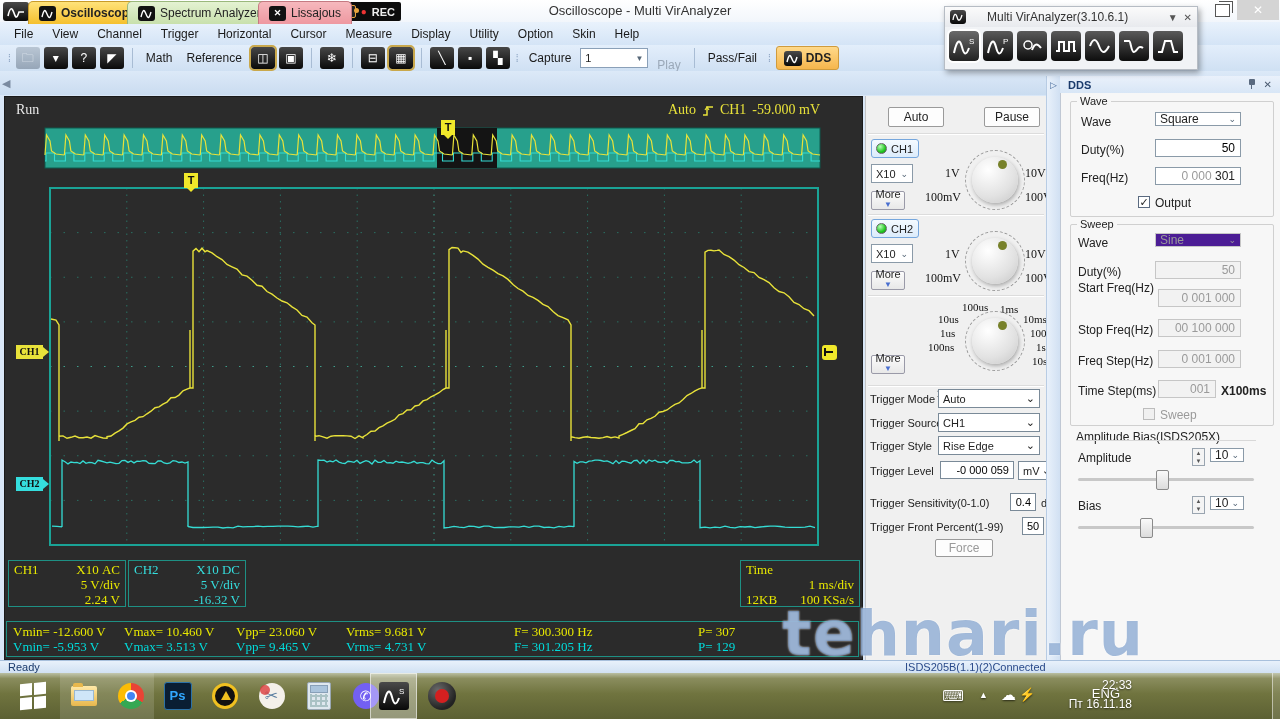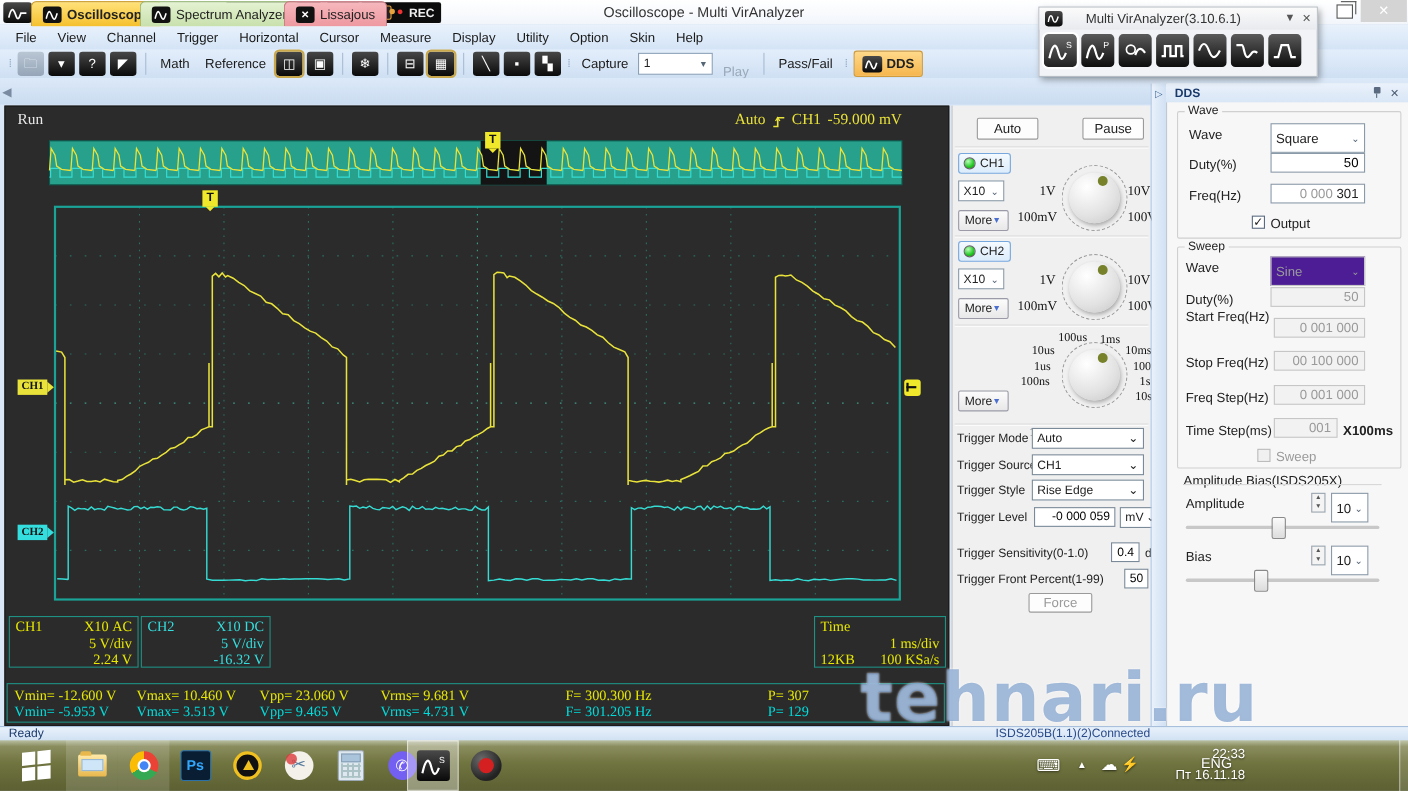--- a/index.html
+++ b/index.html
@@ -74,21 +74,21 @@
   .mc1{color:#e8e800;} .mc2{color:#00dcdc;}
   .m-vmin{left:6px;} .m-vmax{left:117px;} .m-vpp{left:229px;} .m-vrms{left:339px;} .m-f{left:507px;} .m-p{left:691px;}
   
   #ctrl-panel{left:865px;top:96px;width:181px;height:564px;background:#f0f0f0;border-left:1px solid #c4c4c4;box-sizing:border-box;}
   .win-btn{position:absolute;height:20px;background:#fdfdfd;border:1px solid #9a9a9a;border-radius:2px;text-align:center;line-height:18px;font-size:12px;color:#222;box-sizing:border-box;}
   .hline{position:absolute;left:868px;width:176px;height:1px;background:#dcdcdc;box-shadow:0 1px 0 #fff;}
   .led-btn{position:absolute;width:48px;height:19px;border:1px solid #76a7dd;border-radius:3px;background:linear-gradient(#f4faff,#dcecfb);display:flex;align-items:center;gap:4px;padding:0 4px;box-sizing:border-box;font-size:11px;}
   .led{width:11px;height:11px;border-radius:50%;background:radial-gradient(circle at 35% 30%,#b8ffb8,#22c822 60%,#0a8a0a);border:1px solid #666;box-sizing:border-box;}
   .mini-sel{position:absolute;height:19px;background:#fff;border:1px solid #8a9aa8;display:flex;align-items:center;justify-content:space-between;padding:0 4px;font-size:11px;box-sizing:border-box;}
   .mini-sel .ar{color:#567;font-size:9px;}
-  .more-btn{position:absolute;width:46px;height:19px;background:linear-gradient(#fcfcfc,#e8e8e8);border:1px solid #9a9aa8;border-radius:2px;display:flex;align-items:center;justify-content:flex-start;padding:0 5px;font-size:11px;box-sizing:border-box;}
+  .more-btn{position:absolute;width:34px;height:19px;background:linear-gradient(#fcfcfc,#e8e8e8);border:1px solid #9a9aa8;border-radius:2px;display:flex;align-items:center;justify-content:flex-end;padding:0 5px;font-size:11px;box-sizing:border-box;flex-direction:column;}
   .more-btn .ar{color:#4a6fd0;font-size:8px;}
   .knob{position:absolute;width:46px;height:46px;border-radius:50%;background:radial-gradient(circle at 35% 28%,#ffffff,#e2e2e2 60%,#c6c6c6);box-shadow:1px 2px 4px rgba(0,0,0,.3);}
   .knob::before{content:"";position:absolute;inset:-7px;border-radius:50%;border:1px dashed #9a9a9a;}
   .knob::after{content:"";position:absolute;width:9px;height:9px;border-radius:50%;background:#77812a;top:3px;right:11px;}
   .klbl{position:absolute;font-family:"Liberation Serif",serif;font-size:12px;color:#111;white-space:nowrap;}
   .klbl.sm{font-size:11px;}
   .trig-lbl{position:absolute;font-size:11px;color:#222;white-space:nowrap;}
   .trig-sel{position:absolute;height:19px;background:#fff;border:1px solid #7a8a98;display:flex;align-items:center;justify-content:space-between;padding:0 4px;font-size:11px;box-sizing:border-box;}
   .trig-inp{position:absolute;height:18px;background:#fff;border:1px solid #7a8a98;font-size:11px;text-align:right;padding:0 4px;box-sizing:border-box;line-height:17px;}
   
@@ -99,21 +99,21 @@
   #dds-title{left:1060px;top:76px;width:220px;height:17px;background:linear-gradient(#eaf1fb,#d8e6f6);display:flex;align-items:center;padding:0 8px;box-sizing:border-box;font-size:11px;font-weight:bold;color:#1a3a6b;}
   #dds-title .ctl{margin-left:auto;display:flex;gap:8px;color:#4a5a70;font-weight:normal;font-size:10px;}
   .pin{display:inline-block;width:8px;height:10px;position:relative;}
   .pin::before{content:"";position:absolute;left:1px;top:0;width:6px;height:6px;background:#5a6a80;border-radius:1px;}
   .pin::after{content:"";position:absolute;left:3.5px;top:6px;width:1px;height:4px;background:#5a6a80;}
   .grpbox{position:absolute;border:1px solid #d0d0d0;border-radius:2px;}
   .grplbl{position:absolute;background:#f7f7f7;padding:0 3px;font-size:11px;color:#222;}
   .dds-lbl{position:absolute;font-size:12px;color:#222;white-space:nowrap;}
   .dds-inp{position:absolute;height:18px;background:#fff;border:1px solid #8a9aa8;font-size:12px;text-align:right;padding:0 5px;box-sizing:border-box;line-height:17px;}
   .dds-inp.dis{color:#9a9a9a;border-color:#c6c6c6;background:#f2f2f2;}
-  .dds-sel{position:absolute;height:27px;background:#fff;border:1px solid #8a9aa8;display:flex;align-items:center;justify-content:space-between;padding:0 4px;font-size:12px;box-sizing:border-box;}
+  .dds-sel{position:absolute;height:14px;background:#fff;border:1px solid #8a9aa8;display:flex;align-items:center;justify-content:space-between;padding:0 4px;font-size:12px;box-sizing:border-box;}
   .dds-sel.dis{color:#9a9a9a;border-color:#c6c6c6;background:#4c1d95;}
   .chk{position:absolute;width:12px;height:12px;border:1px solid #5a6a80;background:#fff;box-sizing:border-box;font-size:11px;line-height:10px;text-align:center;color:#222;}
   .chk.dis{border-color:#bcbcbc;background:#f0f0f0;}
   .spin{position:absolute;width:13px;height:18px;border:1px solid #9aa5b0;background:#f4f4f4;font-size:6px;color:#555;text-align:center;line-height:8px;box-sizing:border-box;}
   .slider{position:absolute;height:3px;background:#c8c8c8;border-radius:2px;}
   .thumb{position:absolute;width:11px;height:18px;background:linear-gradient(#fafafa,#dcdcdc);border:1px solid #8a8a8a;border-radius:2px;top:-8px;}
   
   #statusbar{left:0;top:660px;width:1280px;height:13px;background:linear-gradient(#e8f1fb,#cfe0f2);border-top:1px solid #a8c0dc;font-size:11px;color:#1a3a6b;}
   #device-status{left:905px;top:661px;font-size:11px;color:#2a4a8a;}
   #watermark{left:782px;top:597px;font-size:62px;font-weight:bold;letter-spacing:1px;color:rgba(62,112,180,.48);text-shadow:0 0 2px rgba(255,255,255,.9);font-family:"DejaVu Sans",sans-serif;}

